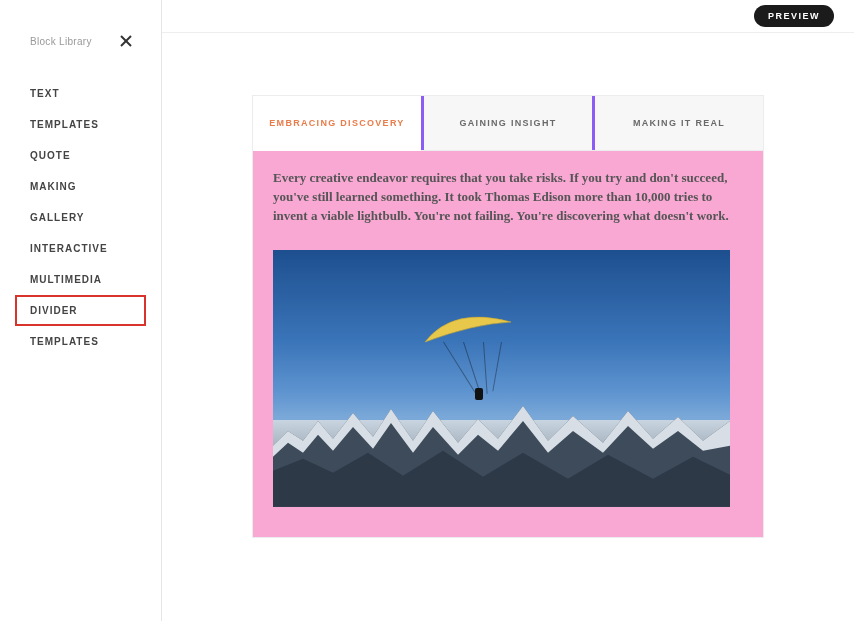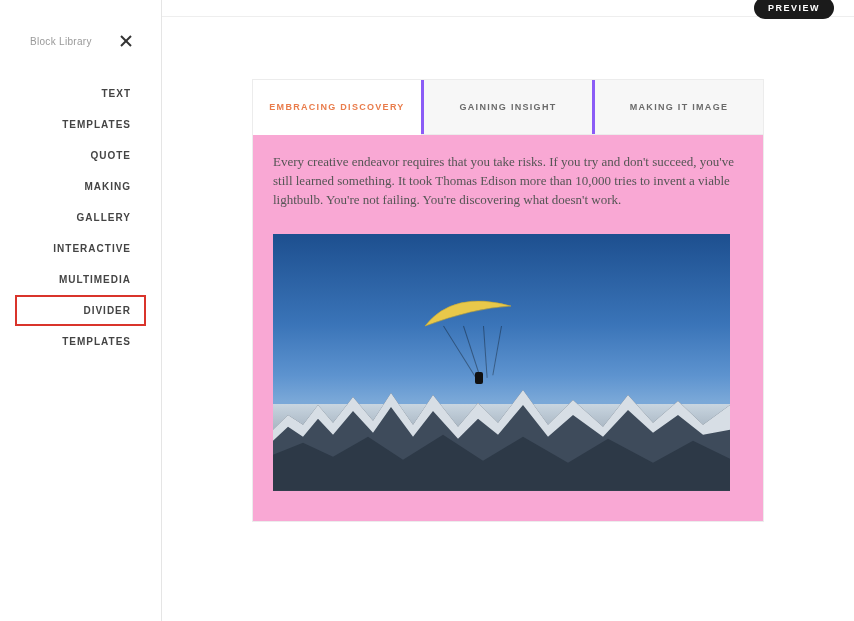--- a/index.html
+++ b/index.html
@@ -26,21 +26,21 @@
     letter-spacing: 0.3px;
   }
   .close-btn {
     width: 14px; height: 14px;
     display: flex; align-items: center; justify-content: center;
     cursor: pointer;
     color: #333;
   }
   .close-btn svg { width: 12px; height: 12px; stroke: #333; stroke-width: 2; }
 
-  .nav-list { list-style: none; margin-top: 12px; text-align: right; }
+  .nav-list { list-style: none; margin-top: 12px; }
   .nav-item {
     padding: 10px 20px;
     font-size: 10px;
     font-weight: 600;
     letter-spacing: 1px;
     color: #444;
     cursor: pointer;
   }
   .nav-item.highlighted {
     position: relative;
@@ -55,21 +55,21 @@
     pointer-events: none;
   }
 
   .main {
     flex: 1;
     position: relative;
     background: #fff;
     height: 100%;
   }
   .topbar {
-    height: 17px;
+    height: 33px;
     border-bottom: 1px solid #eee;
     display: flex;
     justify-content: flex-end;
     align-items: center;
     padding-right: 20px;
   }
   .preview-btn {
     background: #1b1b1b;
     color: #fff;
     border: none;
@@ -108,21 +108,21 @@
     cursor: pointer;
   }
   .tab:first-child { border-left: none; }
   .tab.active {
     color: #e97c4b;
     background: #fff;
     border-bottom: 1px solid #fff;
     margin-bottom: -1px;
   }
 
-  .card-body { padding: 18px 20px 30px 20px; }
+  .card-body { padding: 18px 20px 30px 20px; font-weight: bold; }
   .body-text {
     font-family: Georgia, 'Times New Roman', serif;
     font-size: 13px;
     line-height: 1.45;
     color: #555;
   }
 
   .hero-image {
     margin-top: 24px;
     width: 457px;
@@ -181,21 +181,21 @@
   <main class="main">
     <div class="topbar">
       <button class="preview-btn">PREVIEW</button>
     </div>
 
     <div class="content-wrap">
       <div class="card">
         <div class="tabs">
           <div class="tab active"><span>EMBRACING DISCOVERY</span></div>
           <div class="tab"><span>GAINING INSIGHT</span></div>
-          <div class="tab"><span>MAKING IT IMAGE</span></div>
+          <div class="tab"><span>MAKING IT REAL</span></div>
         </div>
         <div class="card-body">
           <p class="body-text">Every creative endeavor requires that you take risks. If you try and don't succeed, you've still learned something. It took Thomas Edison more than 10,000 tries to invent a viable lightbulb. You're not failing. You're discovering what doesn't work.</p>
 
           <div class="hero-image" aria-label="Paraglider over snow-capped mountain range against blue sky">
             <div class="paraglider">
               <svg class="canopy" viewBox="0 0 90 40">
                 <path d="M2 30 Q 30 -6 88 10 Q 50 12 2 30 Z" fill="#e8c84a" stroke="#caa72e" stroke-width="0.6"></path>
               </svg>
               <span class="line l1"></span>

